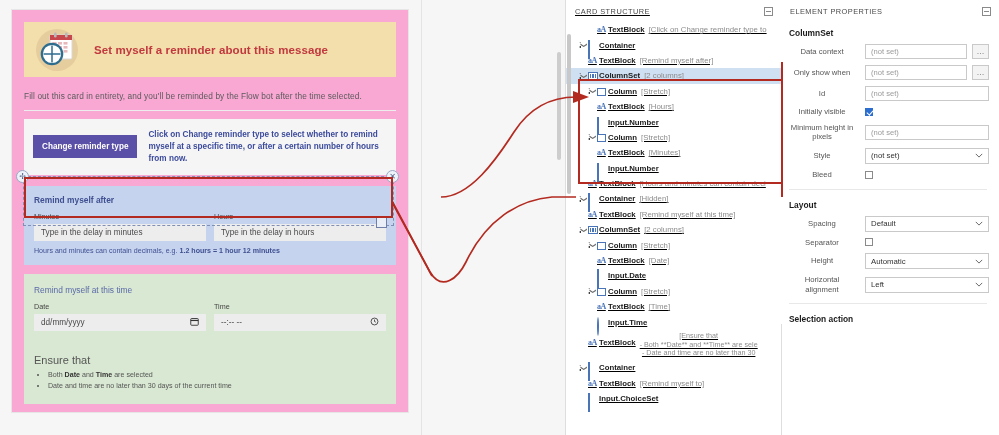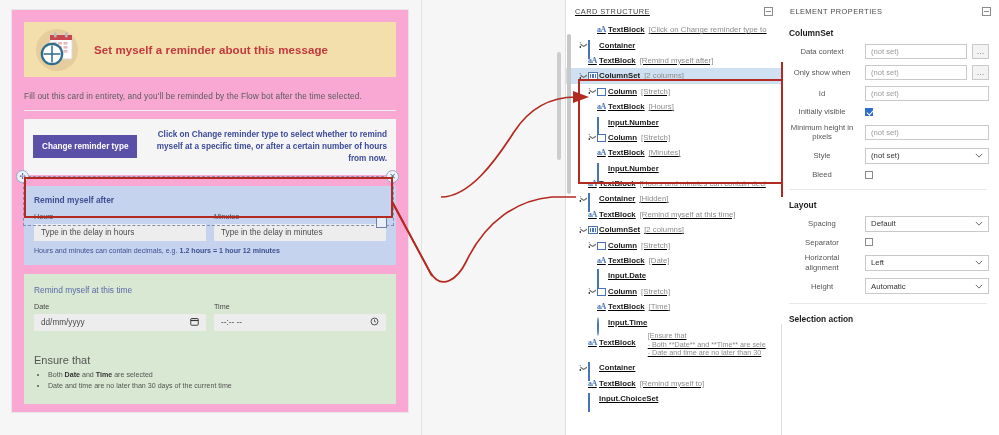--- a/index.html
+++ b/index.html
@@ -39,21 +39,20 @@
     margin:8px 12px 0 12px;background:#f5f5f5;padding:10px 9px;
     display:flex;align-items:center;box-sizing:border-box;
   }
   .cta-btn{
     background:#5b50a8;color:#fff;font-size:8.2px;font-weight:600;
     padding:7px 9px;white-space:nowrap;flex:0 0 auto;
   }
   .cta-text{
     margin-left:11px;font-size:8.2px;color:#3b4a9c;font-weight:600;
     line-height:1.45;
-    text-align:right;
   }
 
   
   .sec-blue{
     margin:11px 12px 0 12px;background:#c5d3ef;padding:9px 10px 10px 10px;
     box-sizing:border-box;position:relative;
   }
   .sec-title-blue{font-size:8.4px;color:#3f4f8f;font-weight:600;}
   .cols2{display:flex;gap:8px;margin-top:7px;}
   .col{flex:1 1 0;min-width:0;}
@@ -295,26 +294,26 @@
 
       <div class="cta-row">
         <div class="cta-btn">Change reminder type</div>
         <div class="cta-text">Click on Change reminder type to select whether to remind myself at a specific time, or after a certain number of hours from now.</div>
       </div>
 
       <div class="sec-blue">
         <div class="sec-title-blue">Remind myself after</div>
         <div class="cols2">
           <div class="col">
+            <div class="fld-label">Minutes</div>
+            <div class="fld-input">Type in the delay in minutes</div>
+          </div>
+          <div class="col">
             <div class="fld-label">Hours</div>
             <div class="fld-input">Type in the delay in hours</div>
-          </div>
-          <div class="col">
-            <div class="fld-label">Minutes</div>
-            <div class="fld-input">Type in the delay in minutes</div>
           </div>
         </div>
         <div class="hint"><span>Hours and minutes can contain decimals, e.g. </span><b>1.2 hours = 1 hour 12 minutes</b></div>
       </div>
 
       <div class="sec-green">
         <div class="sec-title-green">Remind myself at this time</div>
         <div class="cols2">
           <div class="col">
             <div class="fld-label">Date</div>
@@ -513,21 +512,21 @@
         </div>
         <div class="trow" style="padding-left: 22px;">
           <span class="chev empty">❯</span>
           <span class="ticon"><span class="ico-time"></span></span>
           <span class="tname">Input.Time</span>
         </div>
         <div class="trow multi" style="padding-left: 13px;">
           <span class="chev empty"></span>
           <span class="ticon ico-textblock">aA</span>
           <span class="tname">TextBlock</span>
-          <span class="tmulti" style="margin-left: 12px;">
+          <span class="tmulti" style="margin-left: 4px; align-items: center;">
             <span>[Ensure that</span>
             <span>- Both **Date** and **Time** are sele</span>
             <span>- Date and time are no later than 30 </span>
           </span>
         </div>
         <div class="trow" style="padding-left: 13px;">
           <span class="chev" style="transform: rotate(90deg);">❯</span>
           <span class="ticon"><span class="ico-box"></span></span>
           <span class="tname">Container</span>
         </div>
@@ -621,35 +620,35 @@
               </div>
             </div>
           </div>
           <div class="prow">
             <div class="plabel">Separator</div>
             <div class="pctl">
               <div class="chk"></div>
             </div>
           </div>
           <div class="prow">
-            <div class="plabel">Horizontal alignment</div>
+            <div class="plabel">Height</div>
             <div class="pctl">
               <div class="pselect">
-                <span>Left</span>
+                <span>Automatic</span>
                 <span class="cv"><svg width="8" height="5" viewBox="0 0 10 6">
                     <path d="M1 1 L5 5 L9 1" fill="none" stroke="#555" stroke-width="1.1"></path>
                   </svg></span>
               </div>
             </div>
           </div>
           <div class="prow">
-            <div class="plabel">Height</div>
+            <div class="plabel">Horizontal alignment</div>
             <div class="pctl">
               <div class="pselect">
-                <span>Automatic</span>
+                <span>Left</span>
                 <span class="cv"><svg width="8" height="5" viewBox="0 0 10 6">
                     <path d="M1 1 L5 5 L9 1" fill="none" stroke="#555" stroke-width="1.1"></path>
                   </svg></span>
               </div>
             </div>
           </div>
         </div>
       <div class="prule"></div>
       <div class="grp-title section">Selection action</div>
       <div id="props-selection">

